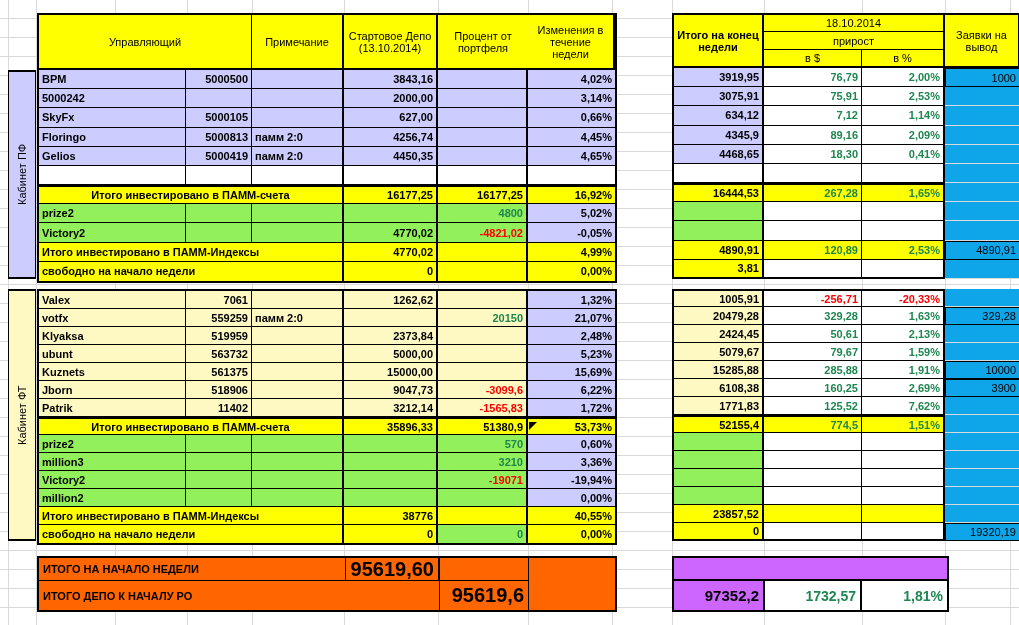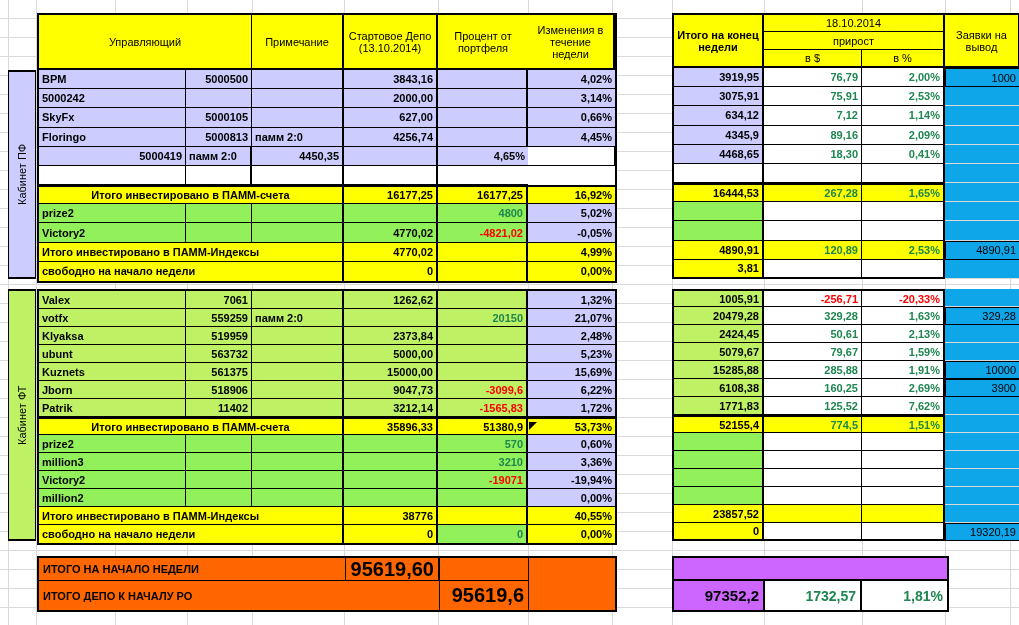--- a/index.html
+++ b/index.html
@@ -8,21 +8,21 @@
          font-family:"Liberation Sans",sans-serif;}
   .vg{position:absolute;top:0;bottom:0;width:1px;background:#d9d9d9;z-index:0;}
   .tbl{position:absolute;display:grid;z-index:2;background:#fff;}
   .bord{border:2px solid #000;}
   .c{display:flex;align-items:center;padding:0 3px;box-sizing:border-box;overflow:hidden;
      white-space:nowrap;background:#fff;border-right:1px solid #000;border-bottom:1px solid #000;
      font-family:"Liberation Sans",sans-serif;font-size:11px;font-weight:700;color:#000;}
   .l{justify-content:flex-start;} .r{justify-content:flex-end;} .ctr{justify-content:center;text-align:center;}
   .hd{font-weight:400;white-space:normal;line-height:12px;align-items:center;}
   .hdb{font-weight:700;}
-  .bg-y{background:#FFFF00;} .bg-lav{background:#CCCCFF;} .bg-peach{background:#bef264;}
+  .bg-y{background:#FFFF00;} .bg-lav{background:#CCCCFF;} .bg-peach{background:#fef9c3;}
   .bg-green{background:#92F05A;} .bg-purple{background:#CC66FF;} .bg-orange{background:#FF6600;}
   .thickR{border-right:2px solid #000;} .thickL{border-left:2px solid #000;}
   .thickT{border-top:2px solid #000;} .thickB{border-bottom:2px solid #000;}
   .totc{border-left:2px solid #000;border-right:2px solid #000;}
   .usdc{border-right:1px solid #000;}
   .ppc{border-right:2px solid #000;}
   .wdc{border-right:1px solid #d9d9d9;border-bottom:1px solid #d9d9d9;font-weight:400;background:#0ea5e9;}
   .wd-val{border:1px solid #000;}
   .wd-hd{border:2px solid #000;border-left:none;font-weight:400;}
   .noR{border-right:none;} .noB{border-bottom:none;}
@@ -87,20 +87,21 @@
       <div class="c l thickR bg-lav"></div>
       <div class="c r thickR bg-lav">627,00</div>
       <div class="c r thickR bg-lav"></div>
       <div class="c r noR bg-lav">0,66%</div>
       <div class="c l bg-lav">Floringo</div>
       <div class="c r bg-lav">5000813</div>
       <div class="c l thickR bg-lav">памм 2:0</div>
       <div class="c r thickR bg-lav">4256,74</div>
       <div class="c r thickR bg-lav"></div>
       <div class="c r noR bg-lav">4,45%</div>
+      <div class="c l bg-lav">Gelios</div>
       <div class="c r bg-lav">5000419</div>
       <div class="c l thickR bg-lav">памм 2:0</div>
       <div class="c r thickR bg-lav">4450,35</div>
       <div class="c r thickR bg-lav"></div>
       <div class="c r noR bg-lav">4,65%</div>
       <div class="c l"></div>
       <div class="c r"></div>
       <div class="c l thickR"></div>
       <div class="c r thickR"></div>
       <div class="c r thickR"></div>

